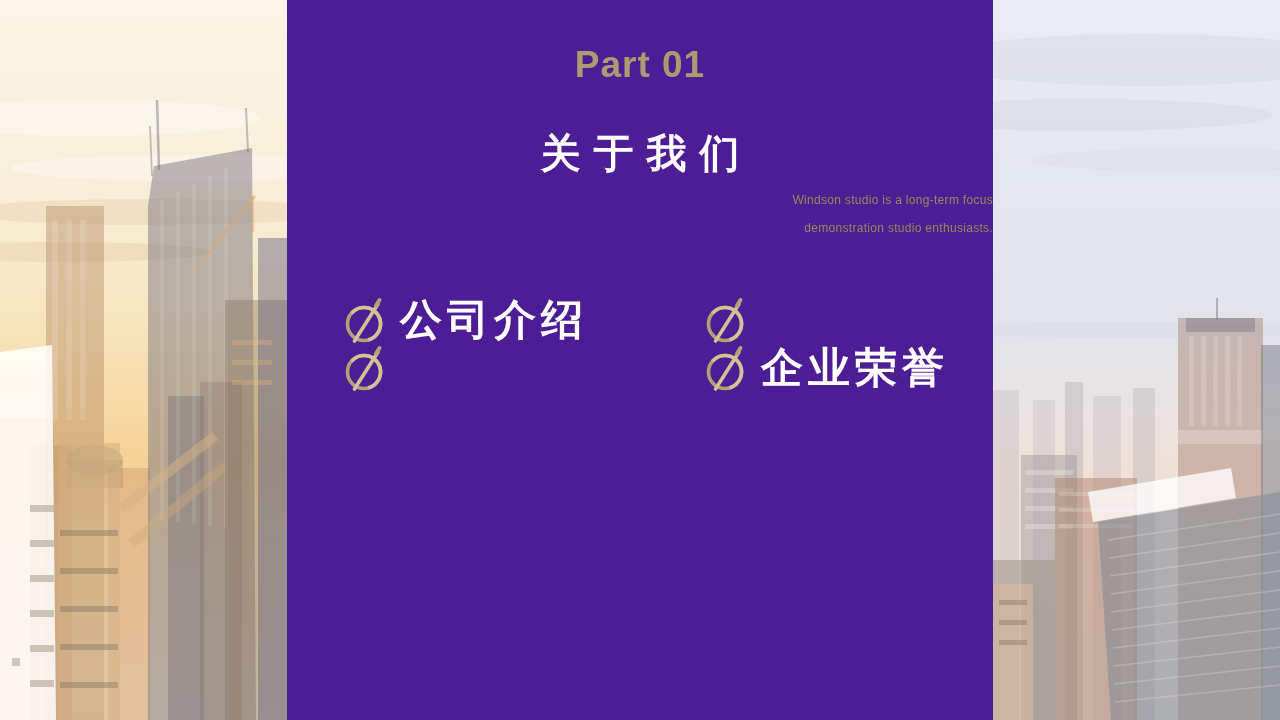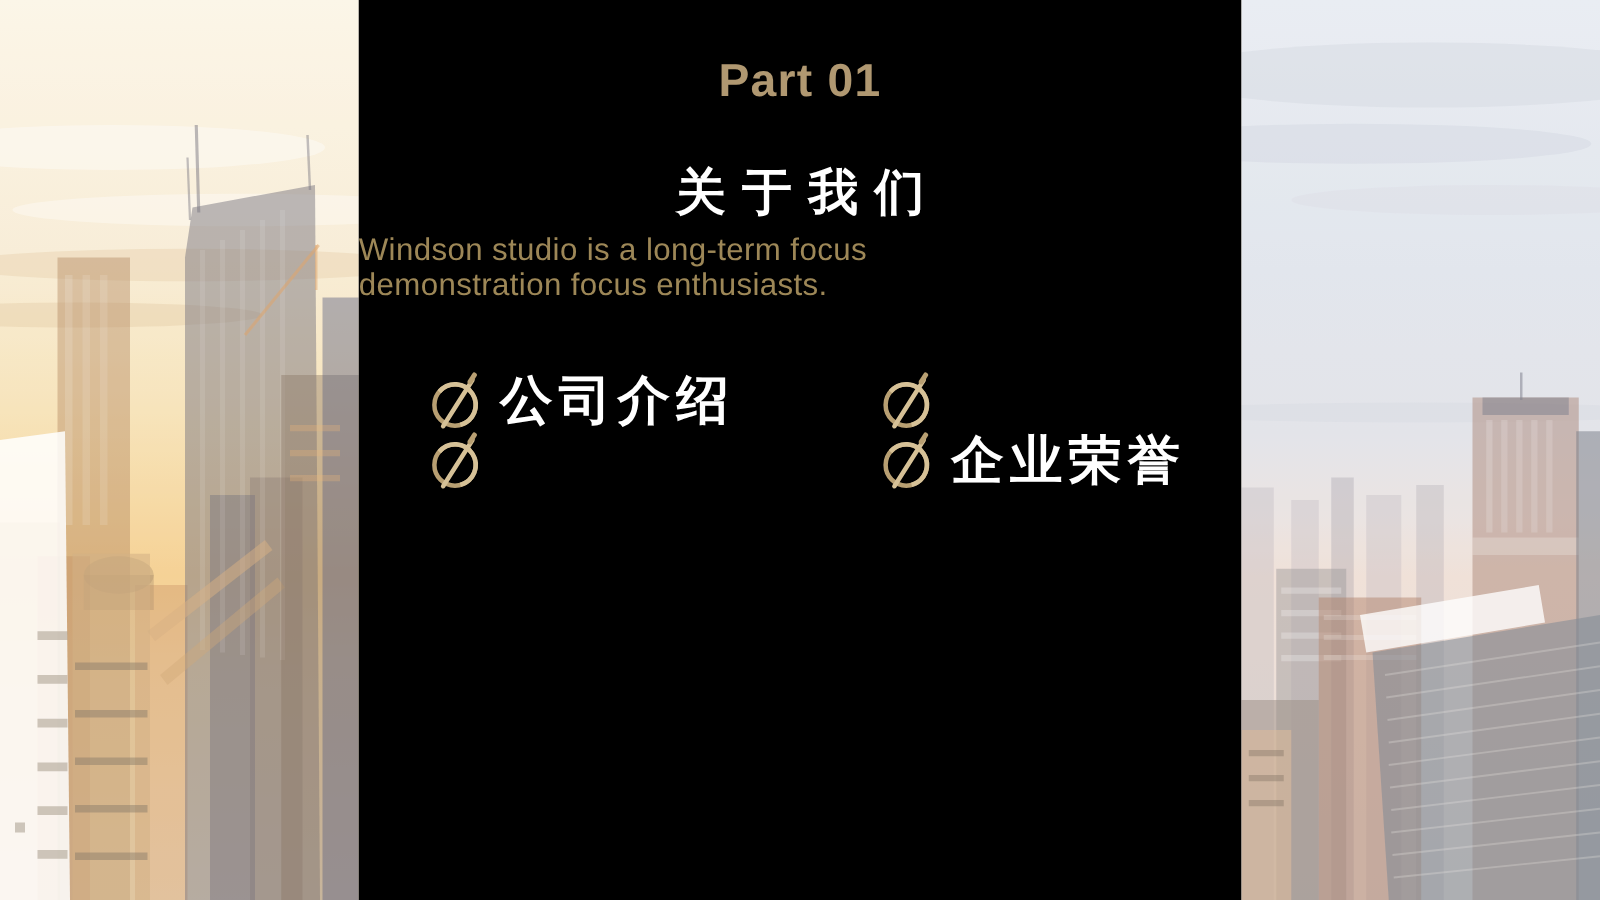--- a/index.html
+++ b/index.html
@@ -12,35 +12,35 @@
 
   
   .bg-strip{position:absolute;top:0;height:720px;width:287px;overflow:hidden;}
   .bg-left{left:0;}
   .bg-right{right:0;}
   .bg-strip svg{display:block;width:287px;height:720px;}
 
   
   .panel{
     position:absolute;left:287px;top:0;width:706px;height:720px;
-    background:#000000;
+    background:#4c1d95;
   }
   .part-label{
     position:absolute;top:44px;left:0;width:100%;text-align:center;
     font-size:37px;font-weight:bold;color:#b09871;letter-spacing:1px;
   }
   .section-title{
     position:absolute;top:126px;left:0;width:100%;text-align:center;
     font-size:40px;font-weight:bold;color:#ffffff;
     letter-spacing:13px;padding-left:13px;box-sizing:border-box;
     white-space:nowrap;
   }
   .subtitle{
-    position:absolute;top:186px;left:0;width:100%;text-align:left;
-    font-size:25px;line-height:28px;color:#9d8757;letter-spacing:0.3px;
+    position:absolute;top:186px;left:0;width:100%;text-align:right;
+    font-size:12px;line-height:28px;color:#9d8757;letter-spacing:0.3px;
   }
   .menu{
     position:absolute;top:296px;left:56px;
     display:grid;grid-template-columns:361px auto;
   }
   .menu-item{display:flex;align-items:center;height:48px;cursor:default;}
   .menu-icon{width:46px;height:48px;flex:0 0 auto;margin-right:11px;}
   .menu-icon svg{display:block;width:46px;height:48px;}
   .menu-label{
     font-size:42px;font-weight:bold;color:#ffffff;
@@ -198,21 +198,21 @@
   </div>
 
   <div class="panel">
 
     <div class="part-label">Part 01</div>
 
     <div class="section-title">关于我们</div>
 
     <div class="subtitle">
       <div>Windson studio is a long-term focus</div>
-      <div>demonstration focus enthusiasts.</div>
+      <div>demonstration studio enthusiasts.</div>
     </div>
 
     <div class="menu">
 
       <div class="menu-item">
         <span class="menu-icon">
           <svg viewBox="0 0 46 48">
             <circle cx="21" cy="28" r="16.5" fill="none" stroke="#b89f72" stroke-width="3.6"></circle>
             <path d="M8.4,17.4 A16.5,16.5 0 1 1 25.3,43.9" fill="none" stroke="#d6c197" stroke-width="3.6"></path>
             <line x1="11.5" y1="45" x2="35" y2="8" stroke="#d6c197" stroke-width="3.6" stroke-linecap="round"></line>

